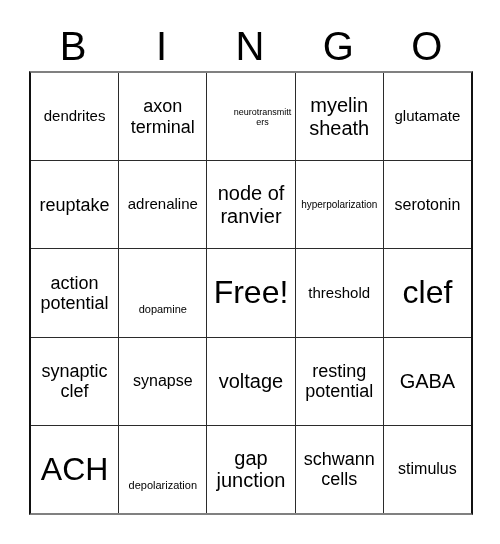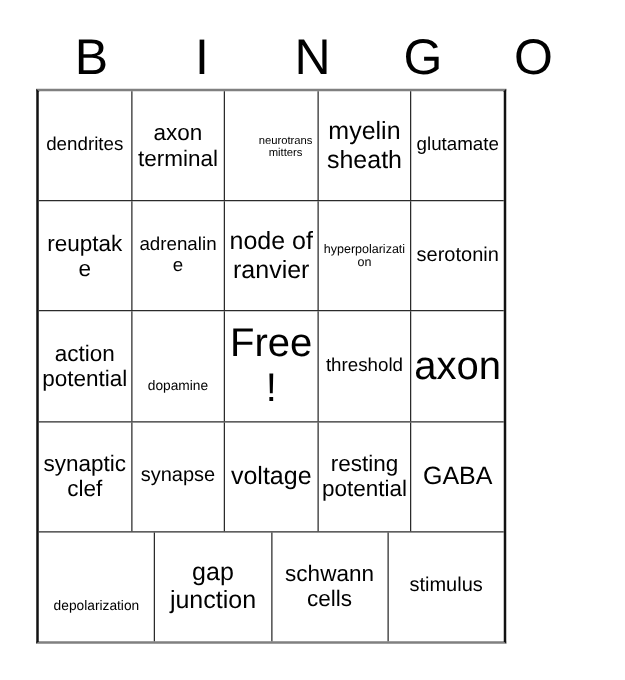--- a/index.html
+++ b/index.html
@@ -40,21 +40,21 @@
     line-height: 1;
     color: #000000;
     letter-spacing: 0px;
   }
 
   
   .grid {
     position: absolute;
     left: 29px;
     top: 71px;
-    width: 376px;
+    width: 444px;
     height: 444px;
     box-sizing: border-box;
     border-top: 2px solid #808080;
     border-left: 2px solid #111111;
     border-right: 2px solid #111111;
     border-bottom: 2px solid #808080;
     display: flex;
     flex-direction: column;
     background: #ffffff;
   }
@@ -156,21 +156,21 @@
       <div class="cell">
           <span class="cell-text fs-s">dopamine</span>
         </div>
       <div class="cell">
           <span class="cell-text fs-xxl">Free!</span>
         </div>
       <div class="cell">
           <span class="cell-text fs-m">threshold</span>
         </div>
       <div class="cell">
-          <span class="cell-text fs-3xl">axon</span>
+          <span class="cell-text fs-3xl">clef</span>
         </div>
     </div>
 
     <div class="grid-row">
       <div class="cell">
           <span class="cell-text fs-l">synaptic clef</span>
         </div>
       <div class="cell">
           <span class="cell-text fs-ml">synapse</span>
         </div>
@@ -179,20 +179,23 @@
         </div>
       <div class="cell">
           <span class="cell-text fs-l">resting potential</span>
         </div>
       <div class="cell">
           <span class="cell-text fs-xl">GABA</span>
         </div>
     </div>
 
     <div class="grid-row">
+      <div class="cell">
+          <span class="cell-text fs-3xl">ACH</span>
+        </div>
       <div class="cell">
           <span class="cell-text fs-s">depolarization</span>
         </div>
       <div class="cell">
           <span class="cell-text fs-xl">gap junction</span>
         </div>
       <div class="cell">
           <span class="cell-text fs-l">schwann cells</span>
         </div>
       <div class="cell">

